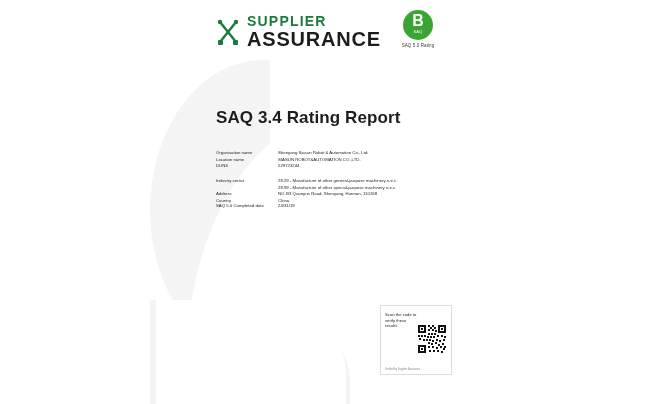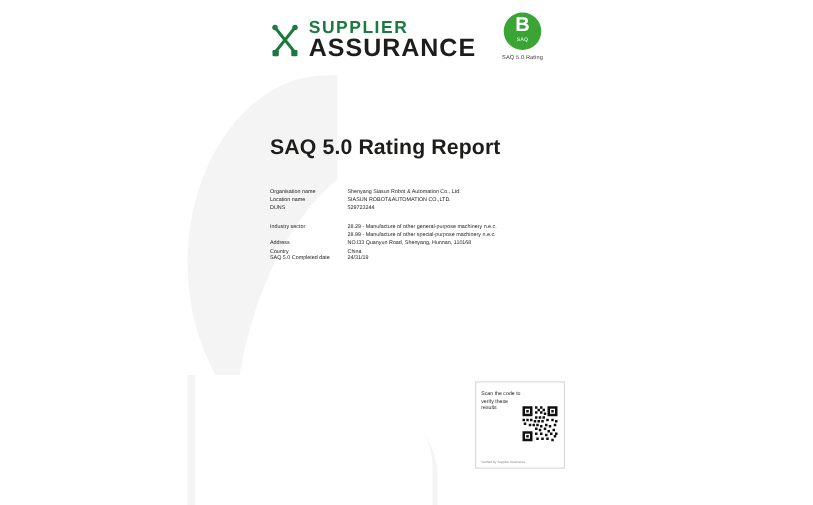--- a/index.html
+++ b/index.html
@@ -255,21 +255,21 @@
     <div class="rating-badge-wrap">
       <div class="rating-circle">
         <div class="rating-letter">B</div>
         <div class="rating-sub">SAQ</div>
       </div>
       <div class="rating-caption">SAQ 5.0 Rating</div>
     </div>
 
   </div>
 
-  <div class="doc-title">SAQ 5.0 Rating Report</div>
+  <div class="doc-title">SAQ 3.4 Rating Report</div>
 
   <div class="meta-block meta-1">
     <div class="meta-row">
       <span class="meta-key">Organisation name</span>
       <span class="meta-val">Shenyang Siasun Robot &amp; Automation Co., Ltd.</span>
     </div>
     <div class="meta-row">
       <span class="meta-key">Location name</span>
       <span class="meta-val">SIASUN ROBOT&amp;AUTOMATION CO.,LTD.</span>
     </div>

